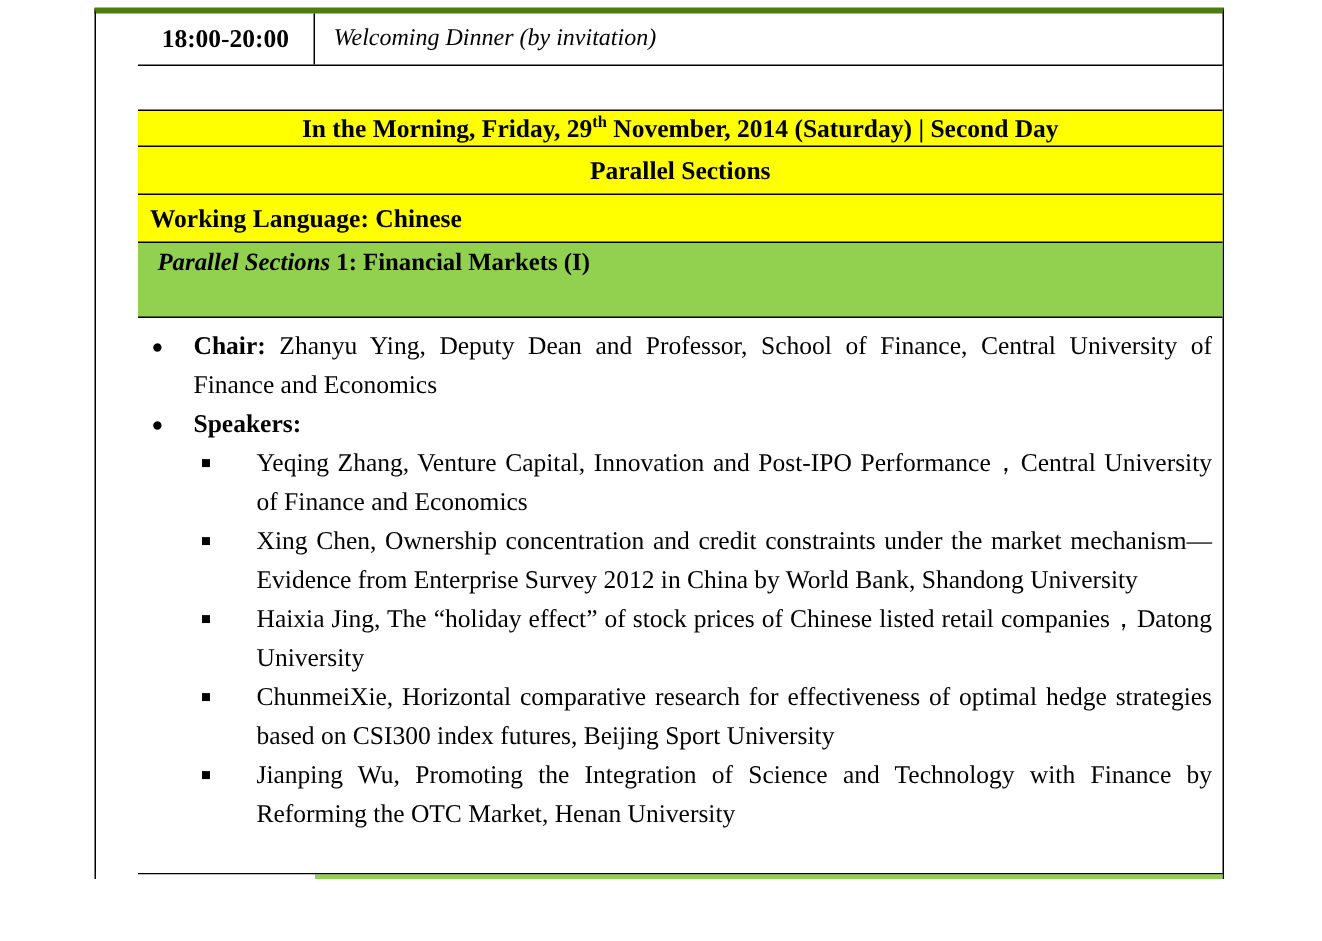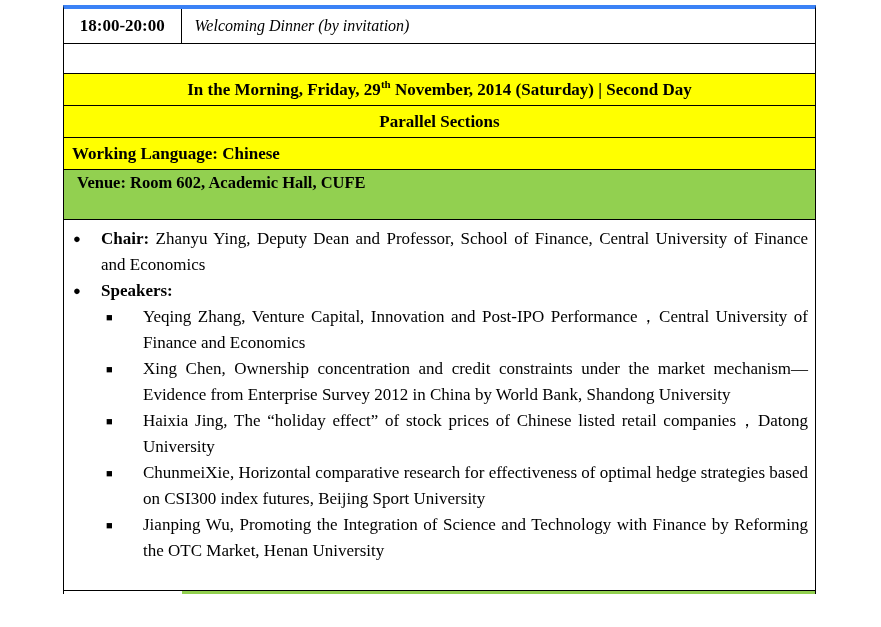--- a/index.html
+++ b/index.html
@@ -11,29 +11,30 @@
     background: #ffffff;
     font-family: "Liberation Serif", serif;
     color: #000000;
     overflow: hidden;
   }
   .tbl {
     position: absolute;
     left: 63px;
     top: 5px;
     width: 753px;
-    border-top: 4px solid #3b82f6;
+    border-top: 4px solid #4d7c0f;
     border-left: 1.5px solid #000;
     border-right: 1.5px solid #000;
+    padding-left: 28px;
   }
   .row { border-bottom: 1.5px solid #000; display: flex; align-items: center; }
   .row-dinner { height: 35px; align-items: stretch; }
   .row-empty { height: 30px; background: #fff; }
   .row-yellow { background: #ffff00; font-weight: bold; font-size: 17px; }
-  .row-morning { height: 32px; justify-content: center; }
+  .row-morning { height: 24px; justify-content: center; }
   .row-parallel { height: 32px; justify-content: center; }
   .row-forum { height: 33px; padding-left: 8px; }
   .row-lang { height: 32px; padding-left: 8px; text-align: right; }
   .row-session { height: 421px; align-items: stretch; }
   .cell-time {
     width: 117.5px;
     flex: none;
     border-right: 1.5px solid #000;
     display: flex;
     align-items: center;
@@ -107,21 +108,21 @@
 
 
     <div class="row row-yellow row-lang">
       <span><span class="lbl">Working Language</span><span>: </span><span class="lbl">Chinese</span></span>
     </div>
 
     <div class="row row-session">
       <div class="cell-session">
 
         <div class="session-header">
-          <div>Venue: Room 602, Academic Hall, CUFE</div>
+          <div><span class="it">Parallel Sections</span><span> 1: Financial Markets (I)</span></div>
         </div>
 
         <div class="session-body">
 
           <div class="li li1">
             <span class="bullet">●</span>
             <span class="txt"><span class="lbl">Chair:</span> <span>Zhanyu Ying, Deputy Dean and Professor, School of Finance, Central University of Finance and Economics</span></span>
           </div>
 
           <div class="li li1">

